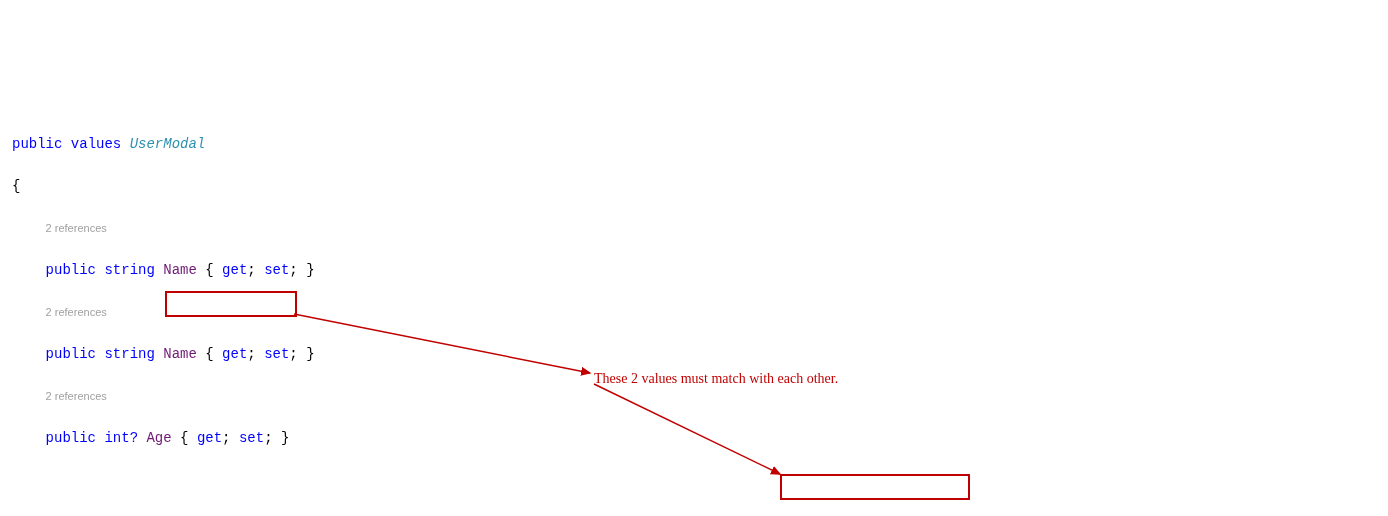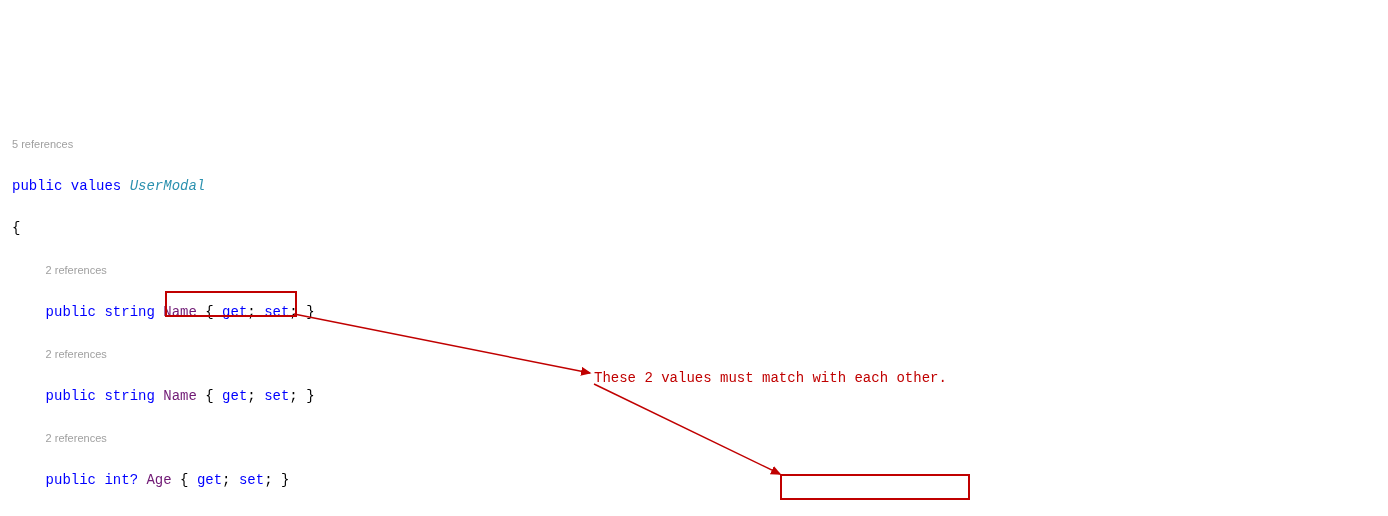--- a/index.html
+++ b/index.html
@@ -27,39 +27,38 @@
 
   .box {
     position: absolute;
     border: 2px solid #c00000;
     background: transparent;
     pointer-events: none;
   }
   .anno-text {
     position: absolute;
     color: #c00000;
-    font-family: Liberation Mono, monospace;
+    font-family: Liberation Serif, serif;
     font-size: 14px;
     white-space: nowrap;
   }
   svg.overlay {
     position: absolute;
     top: 0; left: 0;
     pointer-events: none;
   }
   .code-line { display: block; height: 21px; }
 </style>
 </head>
 <body>
 
 
 
 <div class="code-container">
 
-<span class="code-line"><span class="ref">5 references</span></span>
 <span class="code-line"><span class="kw">public</span> <span class="kw">values</span> <span class="type">UserModal</span></span>
 <span class="code-line"><span class="punct">{</span></span>
 <span class="code-line">    <span class="ref">2 references</span></span>
 <span class="code-line">    <span class="kw">public</span> <span class="kw">string</span> <span class="ident">Name</span> <span class="punct">{ </span><span class="kw">get</span><span class="punct">; </span><span class="kw">set</span><span class="punct">; }</span></span>
 <span class="code-line">    <span class="ref">2 references</span></span>
 <span class="code-line">    <span class="kw">public</span> <span class="kw">string</span> <span class="ident">Name</span> <span class="punct">{ </span><span class="kw">get</span><span class="punct">; </span><span class="kw">set</span><span class="punct">; }</span></span>
 <span class="code-line">    <span class="ref">2 references</span></span>
 <span class="code-line">    <span class="kw">public</span> <span class="kw">int?</span> <span class="ident">Age</span> <span class="punct">{ </span><span class="kw">get</span><span class="punct">; </span><span class="kw">set</span><span class="punct">; }</span></span>
 <span class="code-line">    </span>
 

